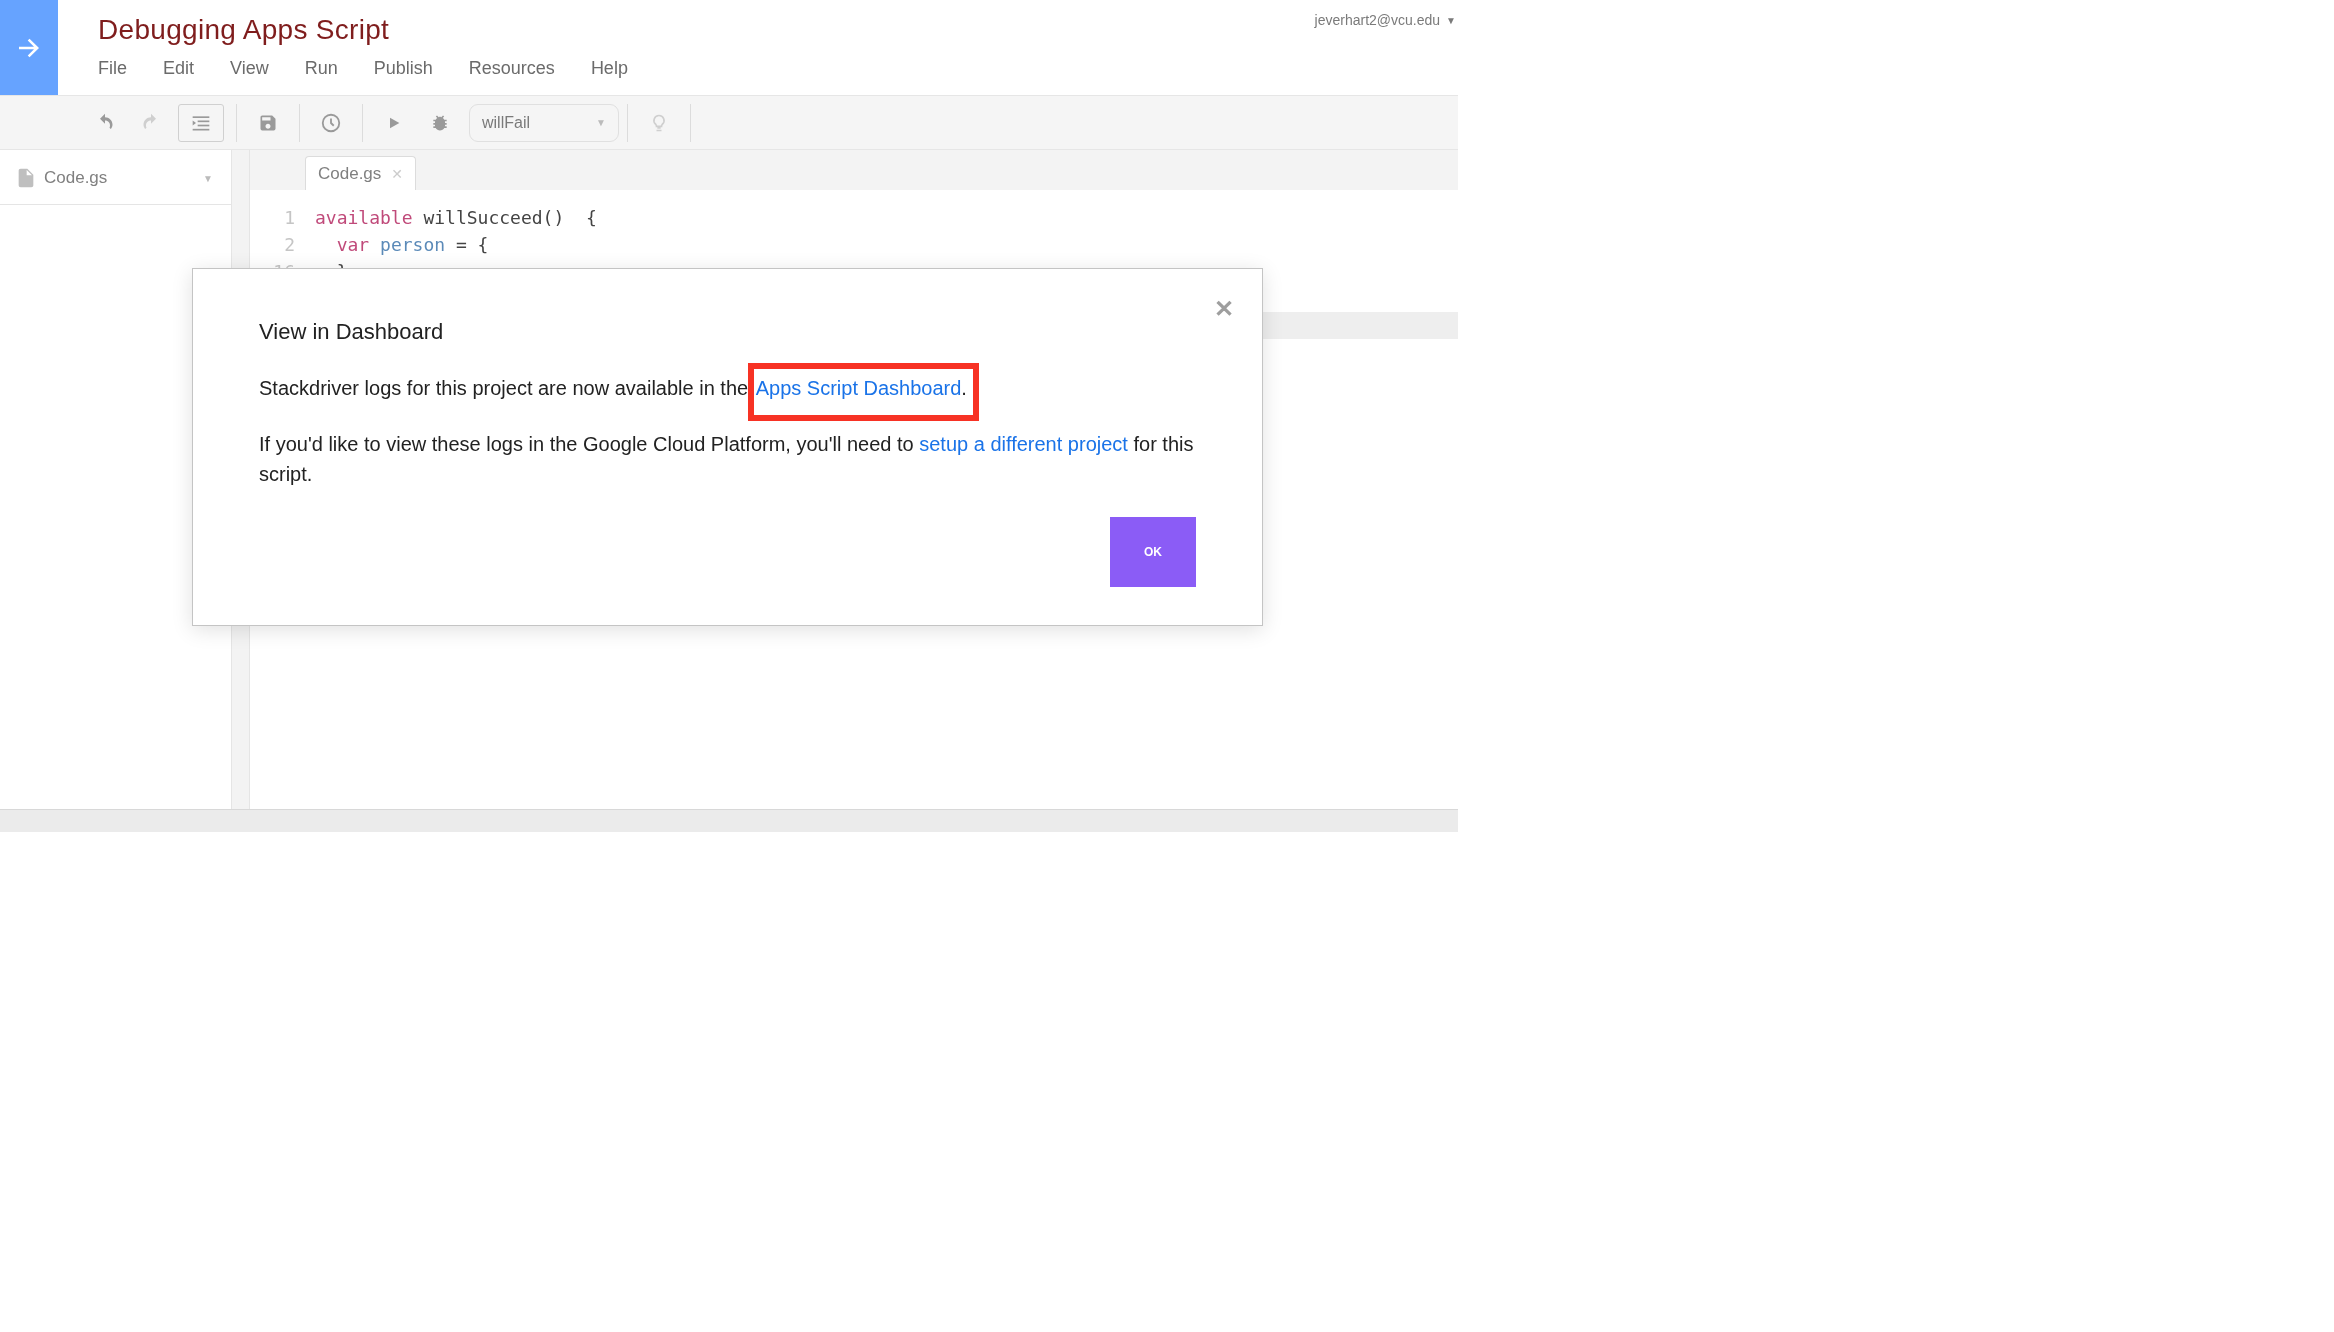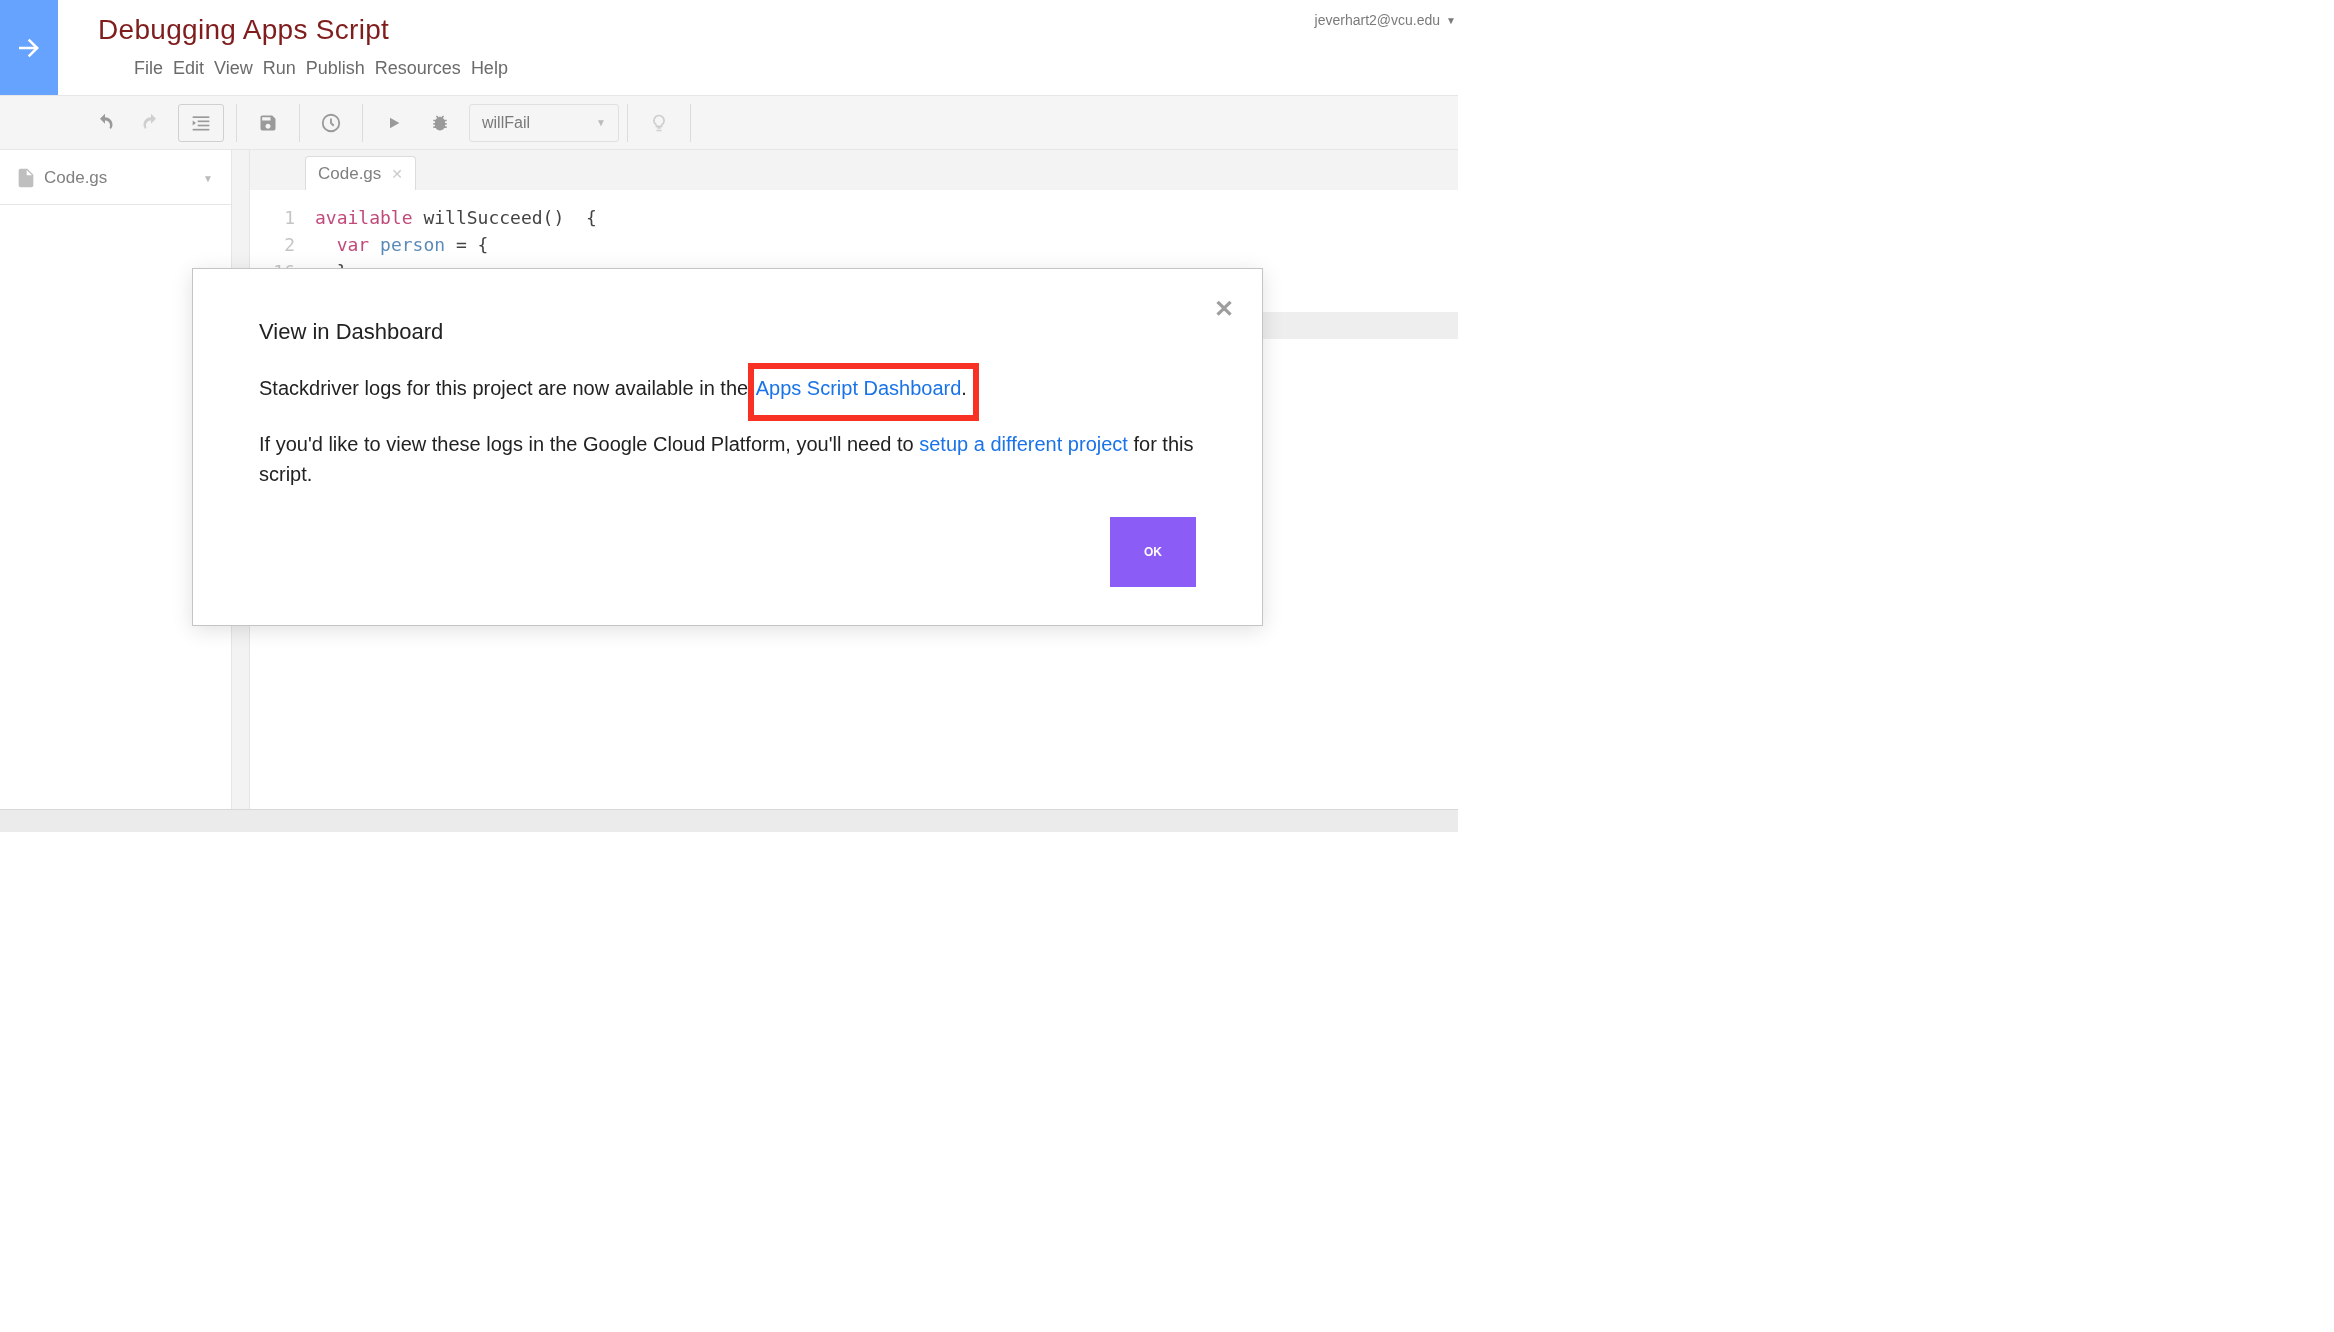--- a/index.html
+++ b/index.html
@@ -4,30 +4,30 @@
 <style>
 * { margin: 0; padding: 0; box-sizing: border-box; }
 body { font-family: Arial, 'Helvetica Neue', sans-serif; background: #fff; width: 1458px; height: 832px; overflow: hidden; position: relative; }
 
 
 .header { display: flex; height: 95px; }
 .logo-box { width: 58px; height: 95px; background: #66a3ff; display: flex; align-items: center; justify-content: center; }
 .logo-arrow { color: #fff; font-size: 34px; }
 .header-main { flex: 1; padding: 14px 0 0 40px; position: relative; }
 .project-title { font-size: 28px; color: #7f1d1d; font-weight: 400; letter-spacing: 0.3px; }
-.menu-bar { display: flex; gap: 10px; margin-top: 12px; margin-left: 36px; }
+.menu-bar { display: flex; gap: 36px; margin-top: 12px; }
 .menu-item { font-size: 18px; color: #6b6b6b; cursor: pointer; }
 .user-info { position: absolute; right: 2px; top: 12px; font-size: 14px; color: #7a7a7a; display: flex; align-items: center; gap: 6px; }
 
 
 .toolbar { height: 55px; background: #f5f5f5; border-top: 1px solid #e6e6e6; border-bottom: 1px solid #e6e6e6; display: flex; align-items: center; padding-left: 82px; }
 .tool-btn { width: 46px; height: 38px; display: flex; align-items: center; justify-content: center; color: #9a9a9a; font-size: 20px; cursor: pointer; }
 .tool-btn.boxed { border: 1px solid #d0d0d0; border-radius: 3px; margin: 0 4px; }
 .tool-sep { width: 1px; height: 38px; background: #dcdcdc; margin: 0 8px; }
-.function-select { width: 150px; height: 38px; border: 1px solid #e0e0e0; border-radius: 3px; display: flex; align-items: center; padding: 0 12px; color: #7a7a7a; font-size: 16px; justify-content: space-between; margin-left: 6px; cursor: pointer; }
+.function-select { width: 150px; height: 38px; border: 1px solid #e0e0e0; border-radius: 9px; display: flex; align-items: center; padding: 0 12px; color: #7a7a7a; font-size: 16px; justify-content: space-between; margin-left: 6px; cursor: pointer; }
 
 
 .body-area { display: flex; height: calc(100% - 150px - 23px); }
 .sidebar { width: 232px; border-right: 1px solid #e5e5e5; padding-top: 12px; }
 .file-panel { border-bottom: 1px solid #e5e5e5; padding-bottom: 10px; }
 .file-entry { display: flex; align-items: center; padding: 6px 18px; color: #808080; font-size: 17px; justify-content: space-between; cursor: pointer; }
 .file-entry .left { display: flex; align-items: center; gap: 10px; }
 .splitter { width: 18px; background: #f3f3f3; border-right: 1px solid #e5e5e5; }
 
 .editor-area { flex: 1; display: flex; flex-direction: column; }

